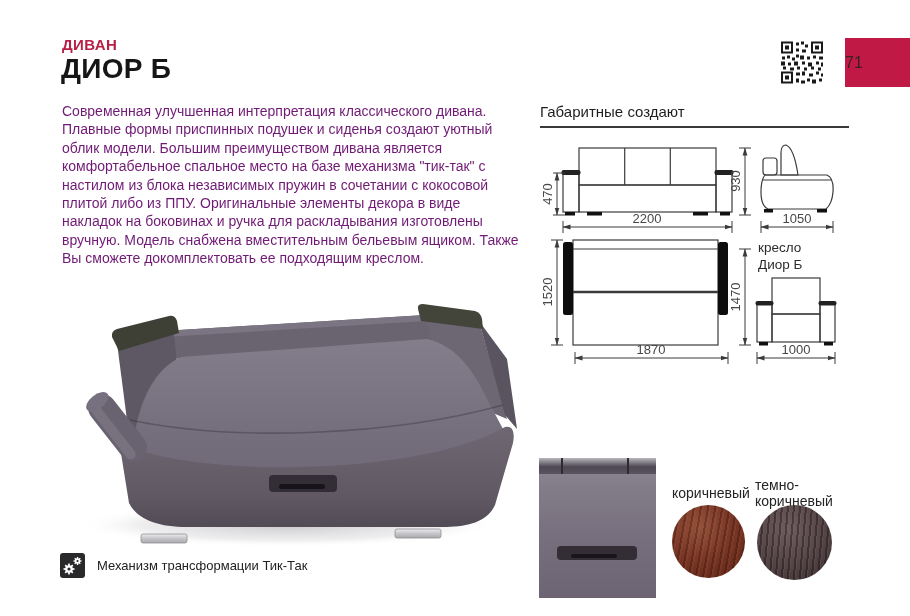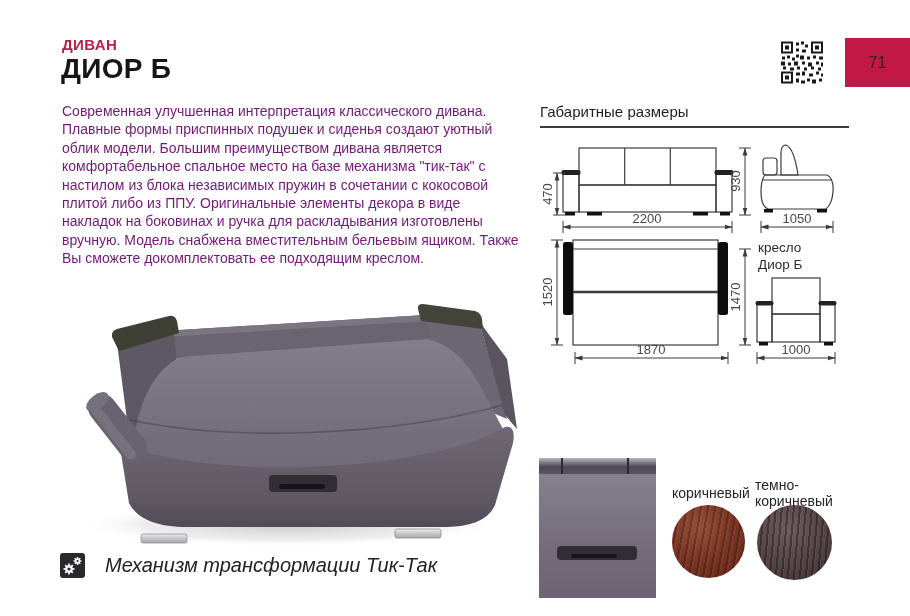--- a/index.html
+++ b/index.html
@@ -8,37 +8,37 @@
   .page { position:relative; width:910px; height:616px; background:#ffffff; overflow:hidden;padding-left:48px; }
 
   
   .eyebrow { position:absolute; left:62px; top:36px; font-size:15px; font-weight:bold; color:#b71f44; letter-spacing:.4px; }
   .title { position:absolute; left:61px; top:53px; font-size:28px; font-weight:bold; color:#161616; letter-spacing:.3px; }
 
   .desc { position:absolute; left:62px; top:102px; width:457px; font-size:14px; line-height:18.4px; color:#701a75; }
 
   
   .qr { position:absolute; left:780px; top:40px; width:44px; height:45px; }
-  .badge { position:absolute; left:845px; top:38px; width:65px; height:49px; background:#c01945; display:flex; align-items:center; justify-content:center; }
+  .badge { position:absolute; left:845px; top:38px; width:65px; height:49px; background:#c01945; display:flex; align-items:center; justify-content:flex-start; }
   .badge span { font-size:16px; font-weight:500; color:#3a2026; }
 
   .dim-title { position:absolute; left:540px; top:103px; font-size:15px; color:#1f1f1f; }
   .dim-rule { position:absolute; left:540px; top:126px; width:309px; height:2px; background:#3a3a3a; }
   .diagrams { position:absolute; left:535px; top:132px; }
 
   .dim { font-size:13px; fill:#474747; font-family:"Liberation Sans", sans-serif; }
   .chair-label { font-size:13.5px; fill:#2b2b2b; font-family:"Liberation Sans", sans-serif; }
 
   
   .photo { position:absolute; left:55px; top:263px; }
 
   
   .mech-row { position:absolute; left:60px; top:553px; display:flex; align-items:center; }
   .mech-icon { width:25px; height:25px; }
-  .mech-label { margin-left:20px; font-size:20px; color:#222222;font-style:italic; }
+  .mech-label { margin-left:12px; font-size:13px; color:#222222; }
 
   
   .detail-photo { position:absolute; left:539px; top:458px; width:117px; height:140px;
     background:linear-gradient(180deg,#8e8894 0%, #837d8a 20%, #776f7d 55%, #6c6472 100%); }
   .detail-top { position:absolute; left:0; top:0; width:100%; height:16px;
     background:linear-gradient(180deg,#b9b6bd 0%, #4d4853 55%, #5a5460 100%); }
   .detail-seam { position:absolute; top:0; width:2px; height:16px; background:#2e2a33; }
   .detail-handle { position:absolute; left:18px; top:88px; width:80px; height:14px; background:#332e36; border-radius:4px; }
   .detail-handle-slot { position:absolute; left:14px; top:8px; width:46px; height:4px; background:#17141a; border-radius:2px; }
 
@@ -120,21 +120,21 @@
         <rect x="5" y="35" width="4" height="4"></rect>
       </g>
   </svg>
 
   <div class="badge">
     <span>71</span>
   </div>
 
   <div class="desc">Современная улучшенная интерпретация классического дивана. Плавные формы приспинных подушек и сиденья создают уютный облик модели. Большим преимуществом дивана является комфортабельное спальное место на базе механизма "тик-так" с настилом из блока независимых пружин в сочетании с кокосовой плитой либо из ППУ. Оригинальные элементы декора в виде накладок на боковинах и ручка для раскладывания изготовлены вручную. Модель снабжена вместительным бельевым ящиком. Также Вы сможете докомплектовать ее подходящим креслом.</div>
 
-  <div class="dim-title">Габаритные размеры</div>
+  <div class="dim-title">Габаритные создают</div>
   <div class="dim-rule"></div>
 
   <svg class="diagrams" width="330" height="248" viewBox="0 0 330 248">
     <defs>
       <marker id="ah" markerWidth="9" markerHeight="7" refX="7.5" refY="3" orient="auto-start-reverse" markerUnits="userSpaceOnUse">
         <path d="M0,0.6 L8,3 L0,5.4 Z" fill="#3b3b3b"></path>
       </marker>
     </defs>
 
     <g stroke="#3b3b3b" stroke-width="1.2" fill="none">

